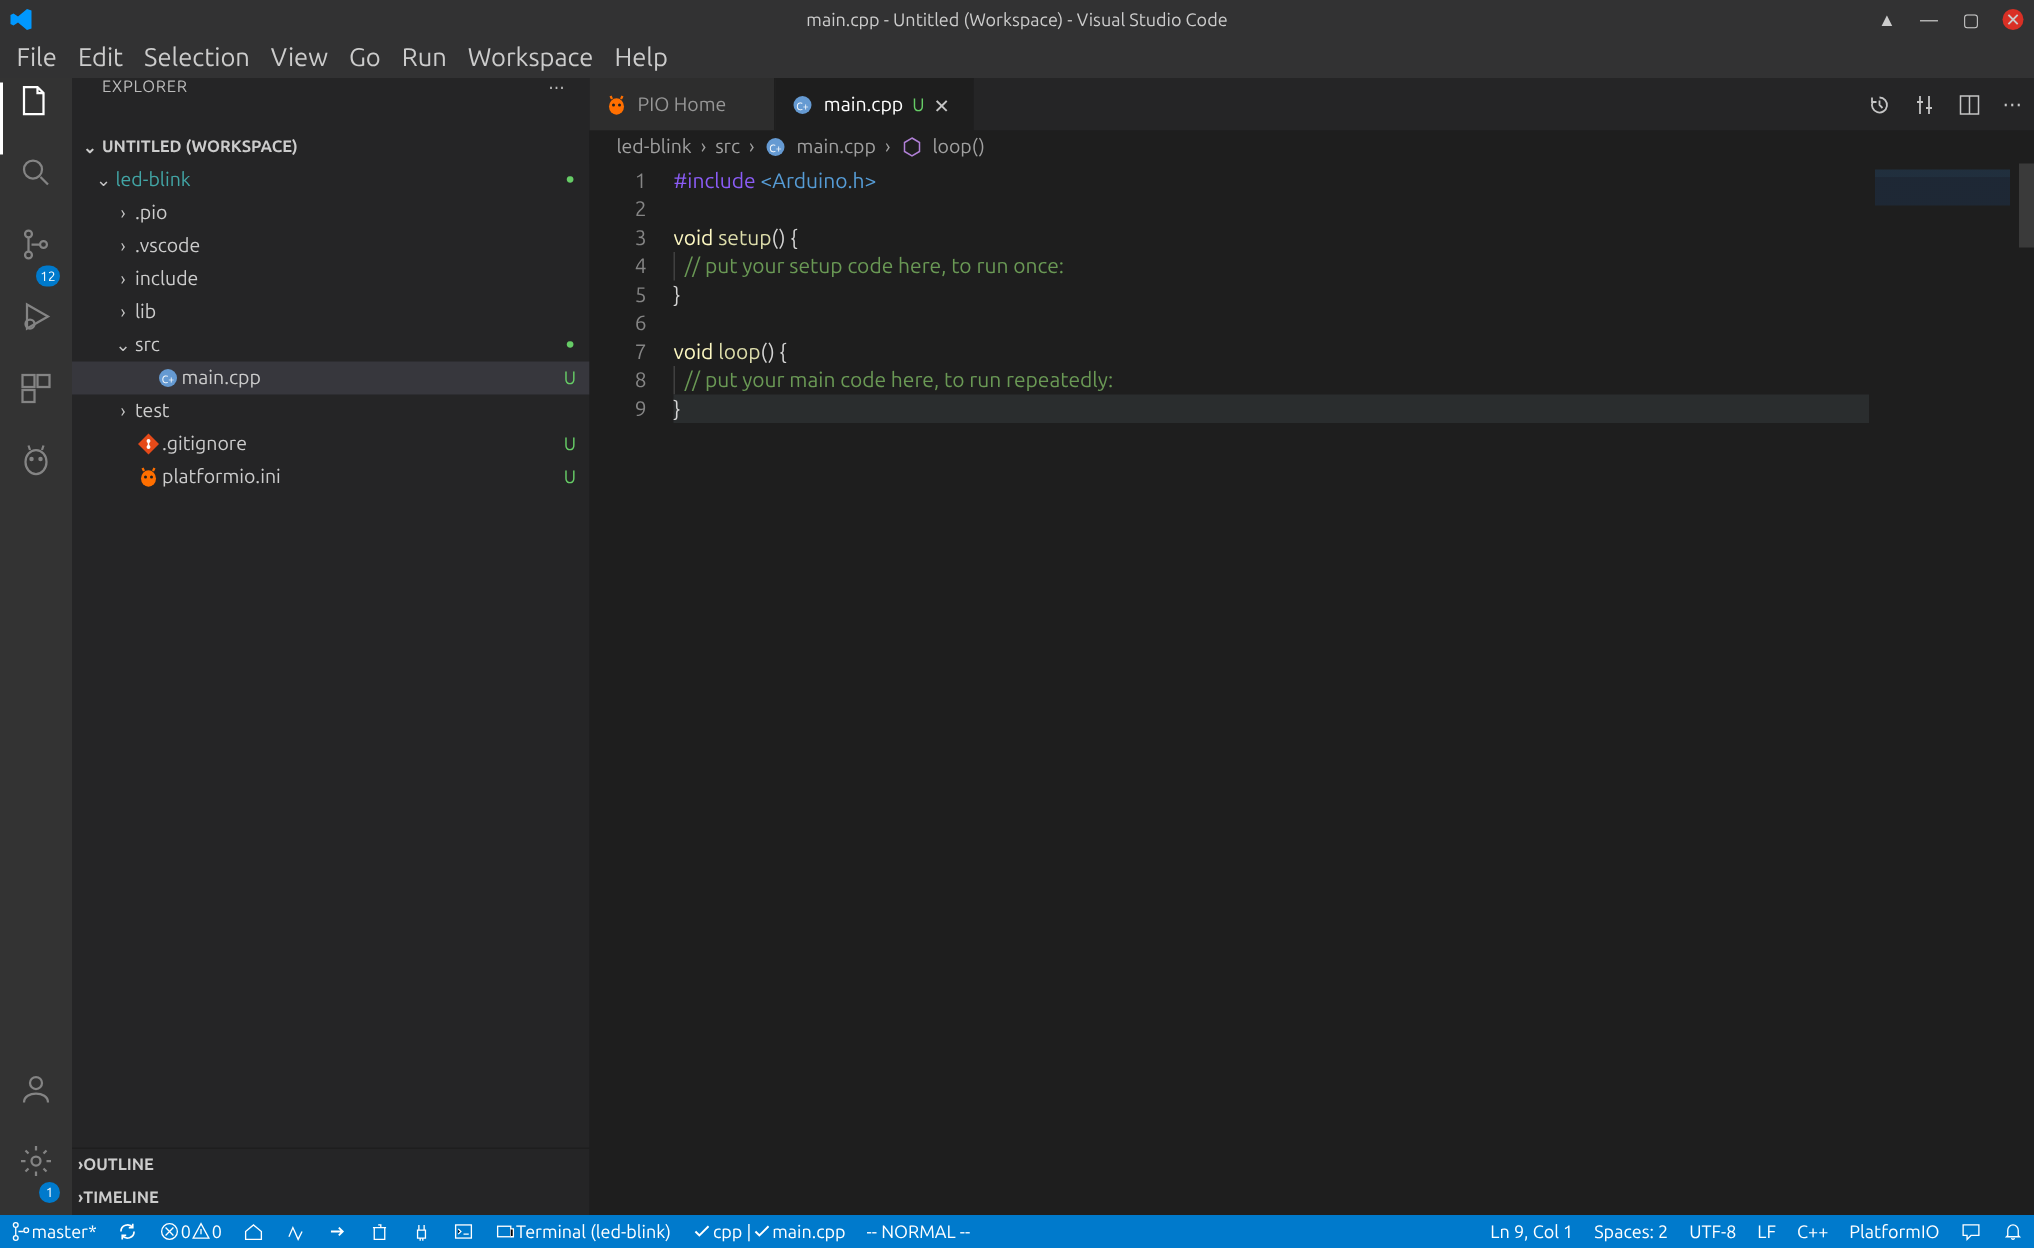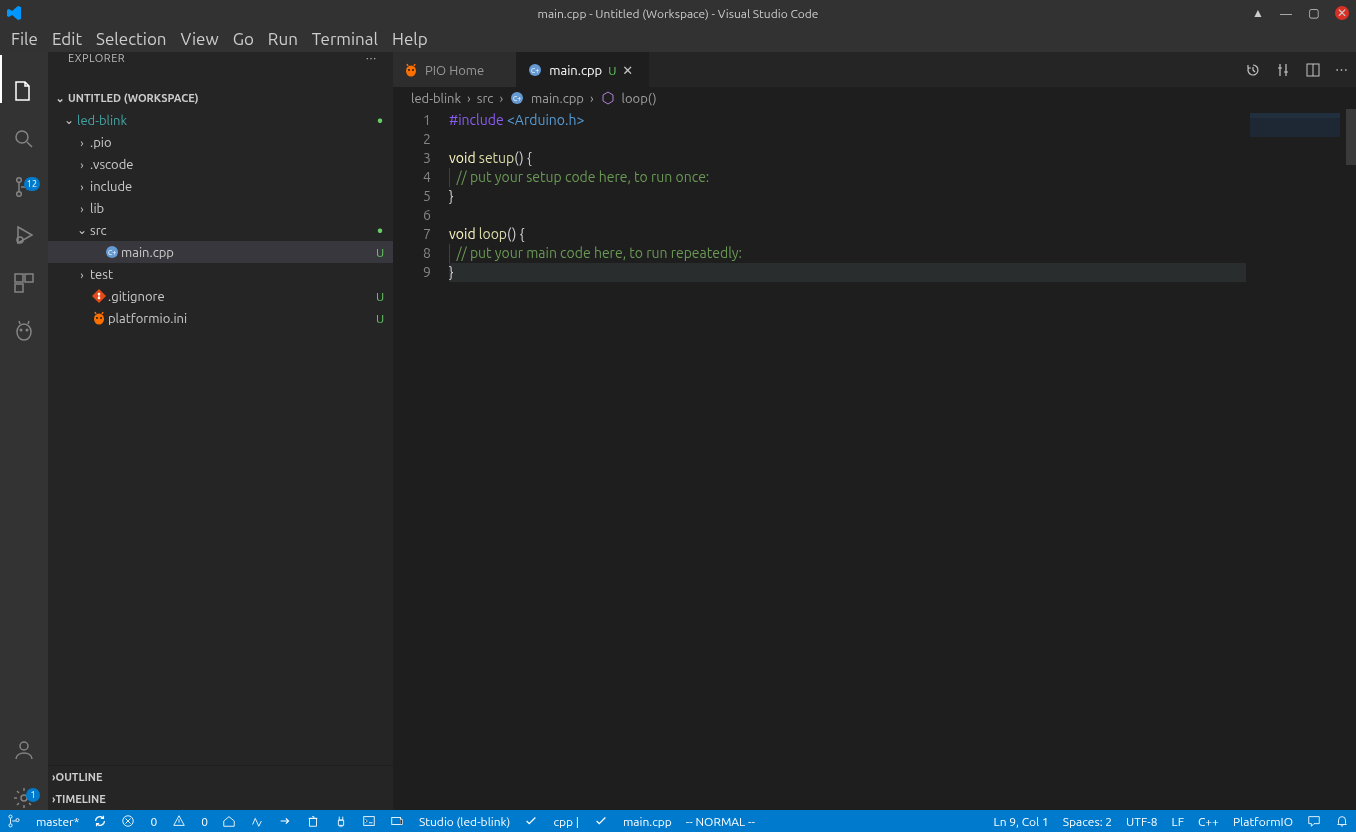--- a/index.html
+++ b/index.html
@@ -6,21 +6,21 @@
 body { width:1356px; height:832px; background:#1e1e1e; color:#cccccc; overflow:hidden; display:flex; flex-direction:column; font-size:13px; }
 .title-bar { height:26px; background:#323233; display:flex; align-items:center; justify-content:center; position:relative; color:#cccccc; font-size:12px; }
 .title-bar-left { position:absolute; left:6px; display:flex; align-items:center; }
 .title-bar-right { position:absolute; right:0; display:flex; align-items:center; }
 .win-btn { width:28px; height:26px; display:flex; align-items:center; justify-content:center; cursor:pointer; }
 .win-close-circle { width:14px; height:14px; border-radius:50%; background:#d93025; display:flex; align-items:center; justify-content:center; }
 .menu-bar { height:26px; background:#323233; display:flex; align-items:center; padding:0 4px; }
 .menu-item { padding:0 7px; height:26px; line-height:26px; cursor:pointer; color:#cccccc; font-size:17px; }
 .main { flex:1; display:flex; overflow:hidden; }
 .activity-bar { width:48px; background:#333333; display:flex; flex-direction:column; align-items:center; padding-top:3px; }
-.act-item { width:48px; height:48px; display:flex; align-items:flex-end; justify-content:center; position:relative; cursor:pointer; color:#848484; }
+.act-item { width:48px; height:48px; display:flex; align-items:flex-start; justify-content:center; position:relative; cursor:pointer; color:#848484; }
 .act-item.active { color:#ffffff; }
 .act-item.active::before { content:""; position:absolute; left:0; top:0; width:2px; height:48px; background:#ffffff; }
 .act-spacer { flex:1; }
 .badge-num { position:absolute; bottom:8px; right:8px; background:#007acc; color:#fff; font-size:9px; border-radius:8px; min-width:14px; height:14px; display:flex; align-items:center; justify-content:center; padding:0 3px; }
 .sidebar { width:345px; background:#252526; display:flex; flex-direction:column; }
 .sb-header { height:35px; display:flex; align-items:flex-start; justify-content:space-between; padding:0 16px 0 20px; color:#bbbbbb; font-size:11px; text-transform:uppercase; letter-spacing:0.5px; }
 .sb-section-title { height:22px; display:flex; align-items:center; padding-left:4px; color:#cccccc; font-size:11px; font-weight:700; cursor:pointer; }
 .sb-section-title .tw { width:16px; display:inline-flex; justify-content:center; }
 .tree { flex:1; overflow:auto; }
 .tree-row { height:22px; display:flex; align-items:center; cursor:pointer; color:#cccccc; font-size:13px; position:relative; }
@@ -50,21 +50,21 @@
 .gutter { width:56px; text-align:right; padding-right:18px; color:#858585; padding-top:2px; user-select:none; }
 .code { flex:1; padding-top:2px; white-space:pre; color:#d4d4d4; }
 .cl { height:19px; white-space:pre; position:relative; }
 .cursor-line { background:#2a2d2e; }
 .tok-pp{color:#8b5cf6;margin-top:16px;} .tok-inc{color:#569cd6;} .tok-kw{color:#fef9c3;} .tok-fn{color:#dcdcaa;} .tok-cm{color:#6a9955;} .tok-pn{color:#d4d4d4;}
 .guide { display:inline-block; width:0; border-left:1px solid #404040; height:19px; vertical-align:top; margin-right:0; }
 .minimap { position:absolute; right:0; top:0; width:110px; height:100%; background:#1e1e1e; }
 .mm-slider { position:absolute; right:0; top:0; width:10px; height:56px; background:#3a3a3a; }
 .mm-blob { position:absolute; left:4px; top:4px; width:90px; height:24px; background:linear-gradient(#264f78 0 20%,#1e3a5f 20% 100%); opacity:0.35; }
 .status-bar { height:22px; background:#007acc; color:#ffffff; display:flex; align-items:center; font-size:12px; }
-.sb-item { padding:0 7px; display:flex; align-items:center; gap:15px; cursor:pointer; height:22px; }
+.sb-item { padding:0 7px; display:flex; align-items:center; gap:0; cursor:pointer; height:22px; }
 .sb-flex { flex:1; }
 svg { display:block; }
 .ic16{width:16px;height:16px;}
 </style>
 </head>
 <body>
 
 <div class="title-bar">
   <div class="title-bar-left">
     <span>
@@ -84,21 +84,21 @@
   </div>
 </div>
 
 <div class="menu-bar" id="menu-bar">
     <div class="menu-item">File</div>
     <div class="menu-item">Edit</div>
     <div class="menu-item">Selection</div>
     <div class="menu-item">View</div>
     <div class="menu-item">Go</div>
     <div class="menu-item">Run</div>
-    <div class="menu-item">Terminal</div>
+    <div class="menu-item">Workspace</div>
     <div class="menu-item">Help</div>
   </div>
 
 <div class="main">
 
   <div class="activity-bar">
     <div class="act-item active">
       <svg width="24" height="24" viewBox="0 0 24 24">
           <path fill="none" stroke="currentColor" stroke-width="1.5" d="M4 3h9l4 4v14H4V3z M13 3v4h4"></path>
         </svg>
@@ -404,21 +404,21 @@
       <svg width="14" height="14" viewBox="0 0 16 16">
         <rect x="2" y="3" width="12" height="10" fill="none" stroke="#fff"></rect>
         <path stroke="#fff" d="M4 6l2 2-2 2M8 10h4"></path>
       </svg>
     </div>
   <div class="sb-item">
     <svg width="14" height="14" viewBox="0 0 16 16">
         <rect x="2" y="4" width="10" height="8" fill="none" stroke="#fff"></rect>
         <path stroke="#fff" d="M12 6h2v6h-2"></path>
       </svg>
-    <span>Studio (led-blink)</span>
+    <span>Terminal (led-blink)</span>
   </div>
   <div class="sb-item">
     <svg width="14" height="14" viewBox="0 0 16 16">
         <path fill="none" stroke="#fff" stroke-width="1.5" d="M3 8l3 3 7-7"></path>
       </svg>
     <span>cpp |</span>
     <svg width="14" height="14" viewBox="0 0 16 16">
         <path fill="none" stroke="#fff" stroke-width="1.5" d="M3 8l3 3 7-7"></path>
       </svg>
     <span>main.cpp</span>

